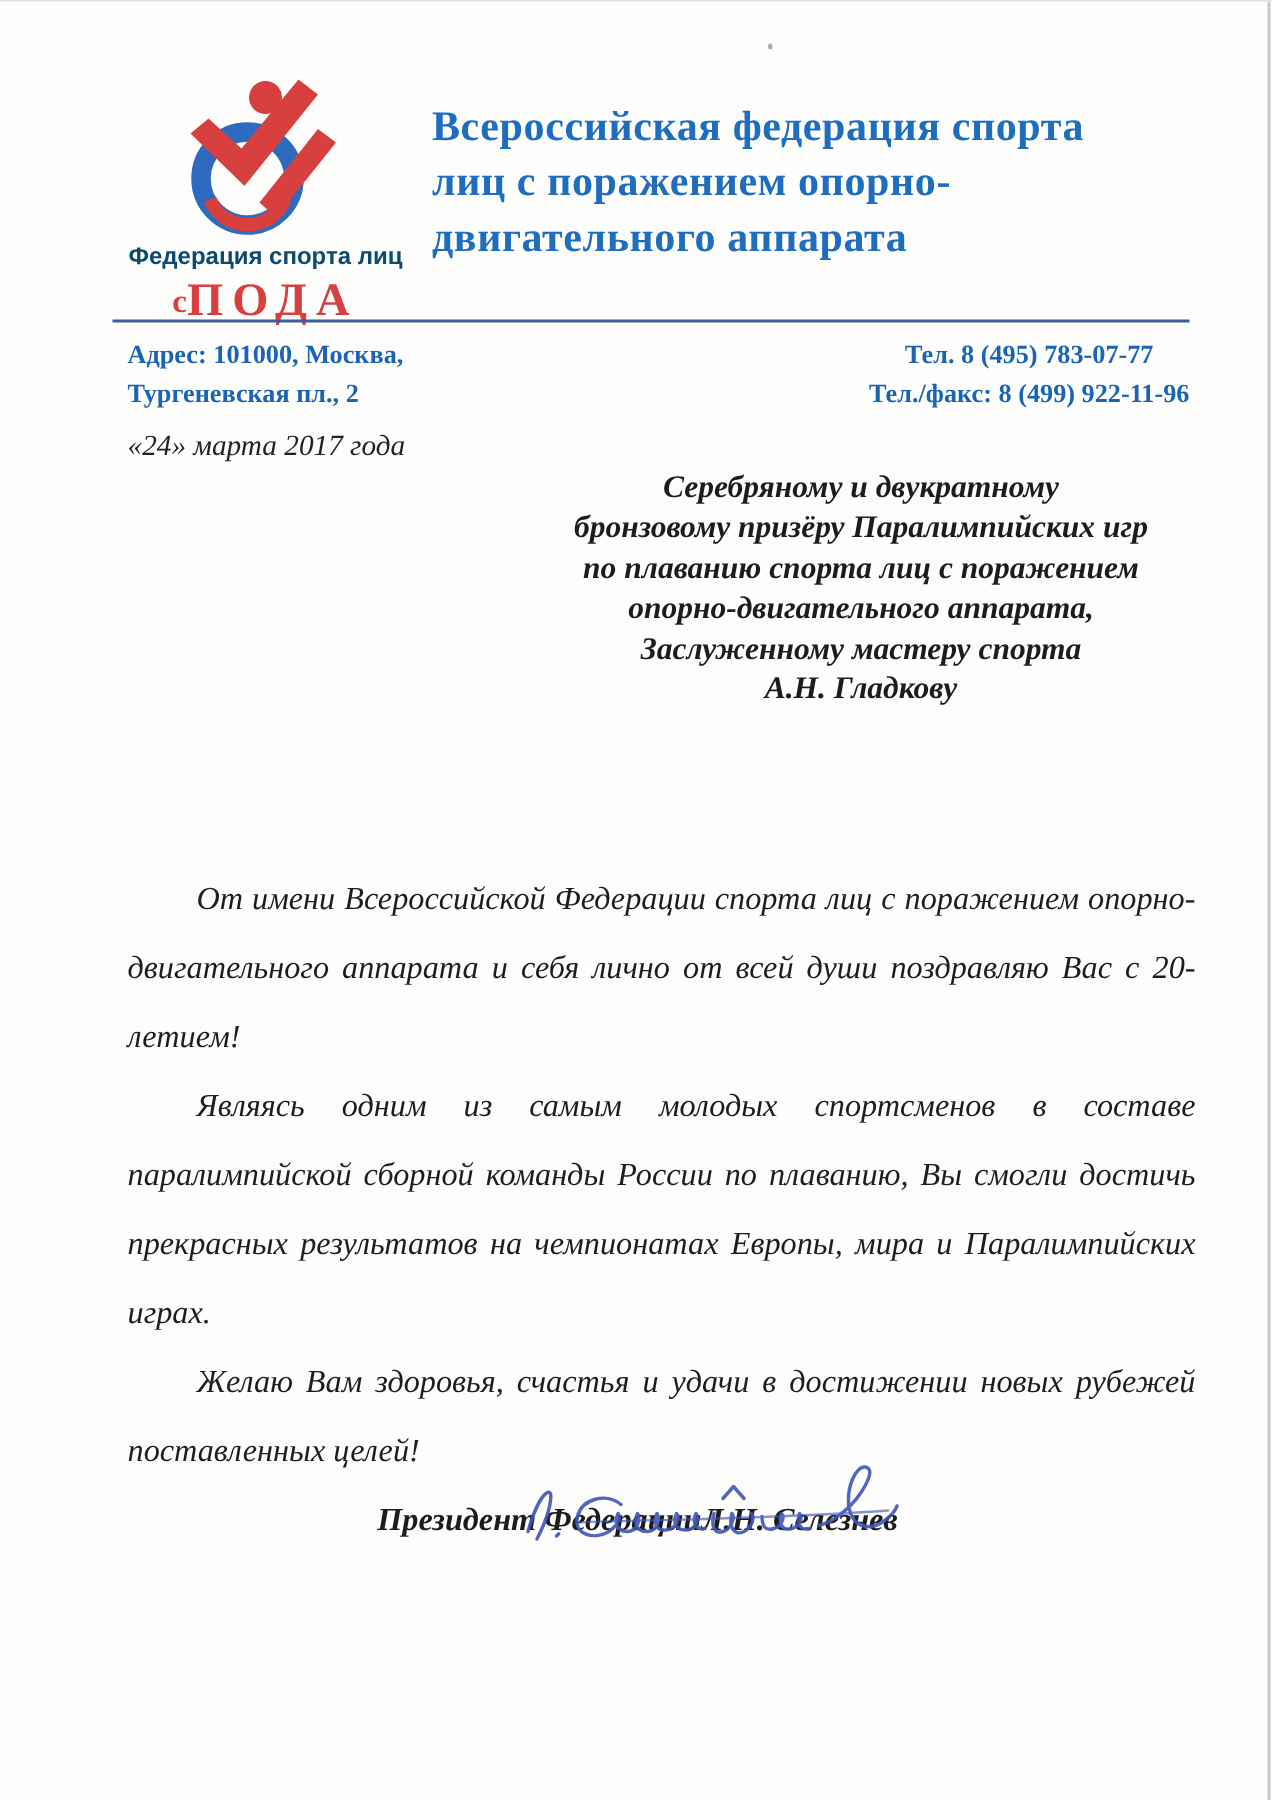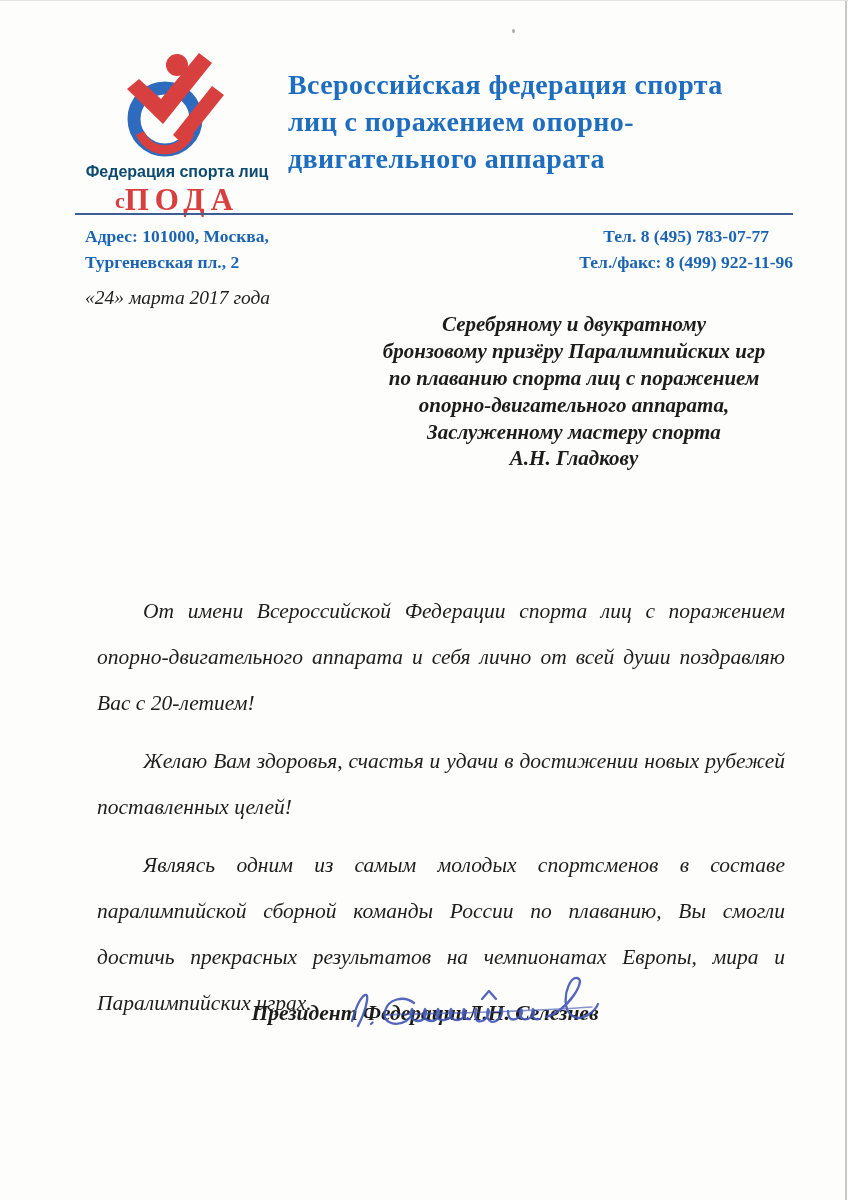--- a/index.html
+++ b/index.html
@@ -71,21 +71,21 @@
     color:#1c1c1c;white-space:pre-line;
   }
   .salutation{
     position:absolute;left:264px;top:535px;
     font-weight:bold;font-style:italic;font-size:23px;color:#1c1c1c;
   }
   .body-text{
     position:absolute;left:85px;top:575px;width:712px;
   }
   .body-text p{
-    margin:12px;
+    margin:0;
     font-style:italic;font-size:21.5px;line-height:2.14;
     text-align:justify;text-indent:46px;color:#1d1d1d;
   }
 
   
   .sign-row{
     position:absolute;left:85px;top:1000px;width:680px;
     display:flex;justify-content:center;align-items:center;
     font-weight:bold;font-style:italic;font-size:21.5px;color:#1c1c1c;
   }
@@ -140,22 +140,22 @@
   <div class="addressee">Серебряному и двукратному
 бронзовому призёру Паралимпийских игр
 по плаванию спорта лиц с поражением
 опорно-двигательного аппарата,
 Заслуженному мастеру спорта
 А.Н. Гладкову</div>
 
 
   <div class="body-text">
     <p>От имени Всероссийской Федерации спорта лиц с поражением опорно-двигательного аппарата и себя лично от всей души поздравляю Вас с 20-летием!</p>
+    <p>Являясь одним из самым молодых спортсменов в составе паралимпийской сборной команды России по плаванию, Вы смогли достичь прекрасных результатов на чемпионатах Европы, мира и Паралимпийских играх.</p>
     <p>Желаю Вам здоровья, счастья и удачи в достижении новых рубежей поставленных целей!</p>
-    <p>Являясь одним из самым молодых спортсменов в составе паралимпийской сборной команды России по плаванию, Вы смогли достичь прекрасных результатов на чемпионатах Европы, мира и Паралимпийских играх.</p>
   </div>
 
   <div class="sign-row">
     <span>Президент Федерации</span>
     <span>Л.Н. Селезнев</span>
   </div>
 
   <svg class="sign-svg" width="280" height="78" viewBox="0 0 280 78">
     <g fill="none" stroke="#4156b5" stroke-width="2.3" stroke-linecap="round" stroke-linejoin="round" opacity="0.9">
 

